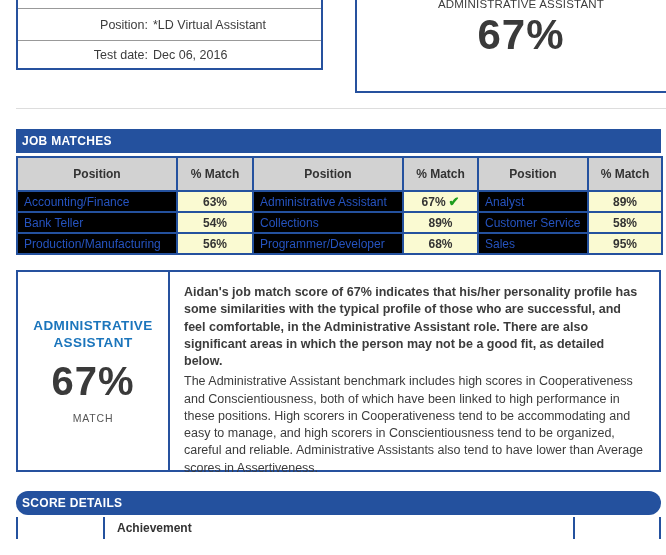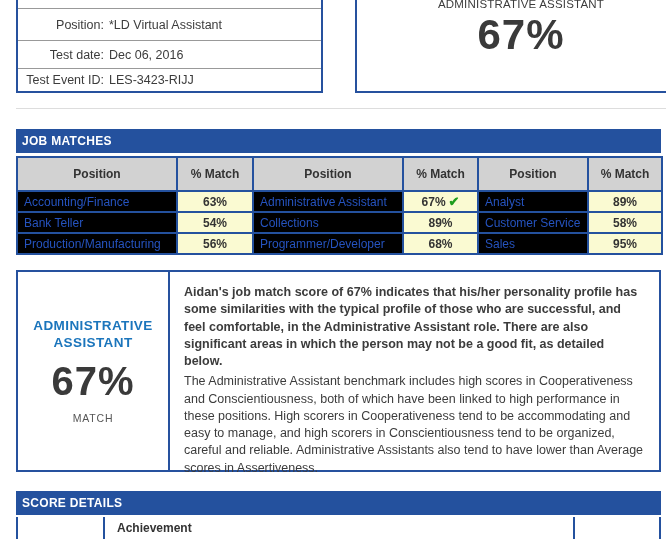--- a/index.html
+++ b/index.html
@@ -9,21 +9,21 @@
   
   .top-area { position: relative; height: 92px; }
   .info-box { position: absolute; left: 16px; top: -26px; width: 307px;
     border: 2px solid #26519E; background: #fff; }
   .info-row { display: flex; align-items: center; }
   .info-row + .info-row { border-top: 1px solid #999; }
   .info-row.r0 { height: 32px; }
   .info-row.r1 { height: 32px; }
   .info-row.r2 { height: 28px; }
   .info-row.r3 { height: 23px; }
-  .info-label { width: 86px; text-align: right; font-size: 12.5px; }
+  .info-label { width: 86px; text-align: right; font-size: 12.5px; margin-left: 44px; }
   .info-value { margin-left: 5px; font-size: 12.5px; }
 
   .score-box { position: absolute; left: 355px; top: -30px; width: 332px; height: 123px;
     border: 2px solid #26519E; background: #fff; text-align: center; }
   .score-box .sb-title { margin-top: 26px; font-size: 11.5px; color: #3c3c3c; letter-spacing: 0.2px; }
   .score-box .sb-pct { margin-top: 1px; font-size: 42px; font-weight: bold; color: #3a3a3a; letter-spacing: 1px; }
 
   .rule { position: absolute; left: 16px; right: 0; top: 108px; height: 1px; background: #ddd; }
 
   
@@ -48,45 +48,41 @@
   .desc-left { width: 152px; border-right: 2px solid #26519E; display: flex;
     flex-direction: column; align-items: center; justify-content: center; text-align: center; }
   .desc-title { color: #1B75BC; font-weight: bold; font-size: 13.5px; line-height: 1.25;
     letter-spacing: 0.4px; width: 130px; }
   .desc-pct { font-size: 40px; font-weight: bold; color: #3a3a3a; margin-top: 8px; letter-spacing: 1px; }
   .desc-match { font-size: 10.5px; color: #555; margin-top: 8px; letter-spacing: 0.8px; }
   .desc-right { flex: 1; padding: 12px 15px 10px 14px; font-size: 12.5px; line-height: 1.38; }
   .desc-right p.p1 { font-weight: bold; margin-bottom: 3px; }
 
   
-  .bar-score { margin-top: 19px; }
+  .bar-score { margin-top: 19px; border-radius: 12px; }
   .details-row { margin-left: 16px; margin-top: 2px; width: 645px; height: 22px;
     border-left: 2px solid #24519E; border-right: 2px solid #24519E; display: flex; }
   .dr-c1 { width: 87px; border-right: 2px solid #24519E; }
   .dr-c2 { width: 470px; border-right: 2px solid #24519E; padding: 4px 0 0 12px;
     font-size: 12px; font-weight: bold; color: #333; }
   .dr-c3 { flex: 1; }
 </style>
 </head>
 <body>
 
 <div class="top-area">
   <div class="info-box">
     <div class="info-row r0"></div>
     <div class="info-row r1">
       <span class="info-label">Position:</span>
       <span class="info-value">*LD Virtual Assistant</span>
     </div>
     <div class="info-row r2">
       <span class="info-label">Test date:</span>
       <span class="info-value">Dec 06, 2016</span>
-    </div>
-    <div class="info-row r3">
-      <span class="info-label">Test Event ID:</span>
-      <span class="info-value">LES-3423-RIJJ</span>
     </div>
   </div>
 
   <div class="score-box">
     <div class="sb-title">ADMINISTRATIVE ASSISTANT</div>
     <div class="sb-pct">67%</div>
   </div>
 
   <div class="rule"></div>
 </div>

